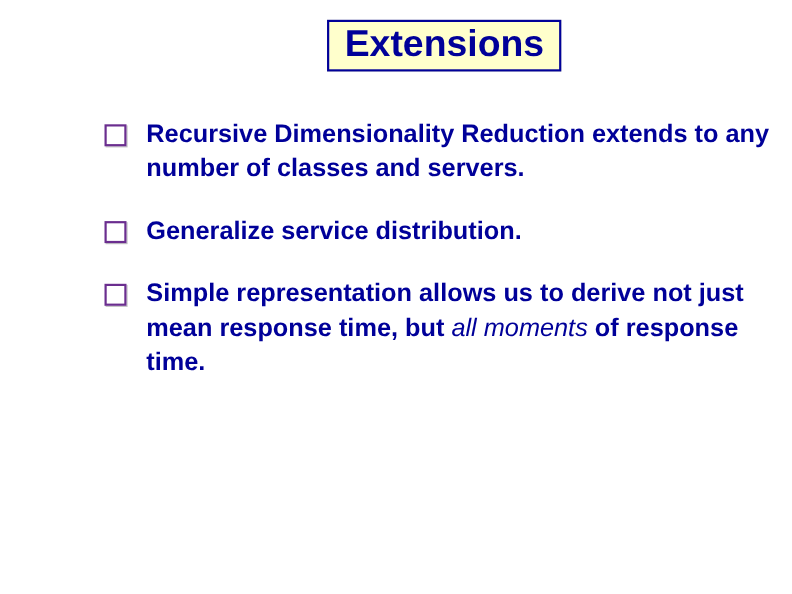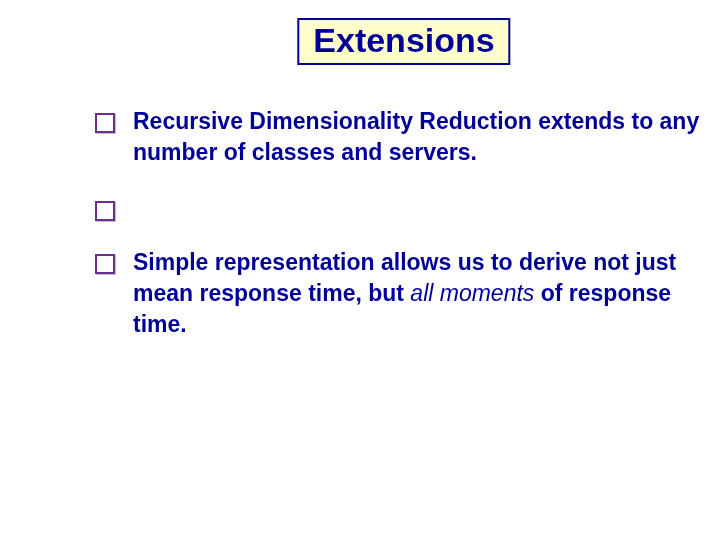--- a/index.html
+++ b/index.html
@@ -86,20 +86,21 @@
 
   <div class="content">
 
     <div class="bullet-row">
       <div class="bullet-mark"></div>
       <div class="bullet-text">Recursive Dimensionality Reduction extends to any number of classes and servers.</div>
     </div>
 
     <div class="bullet-row">
       <div class="bullet-mark"></div>
+      <div class="bullet-text">Generalize service distribution.</div>
     </div>
 
     <div class="bullet-row">
       <div class="bullet-mark"></div>
       <div class="bullet-text">Simple representation allows us to derive not just mean response time, but <em>all moments</em> of response time.</div>
     </div>
 
   </div>
 
   <div class="page-number">30</div>

